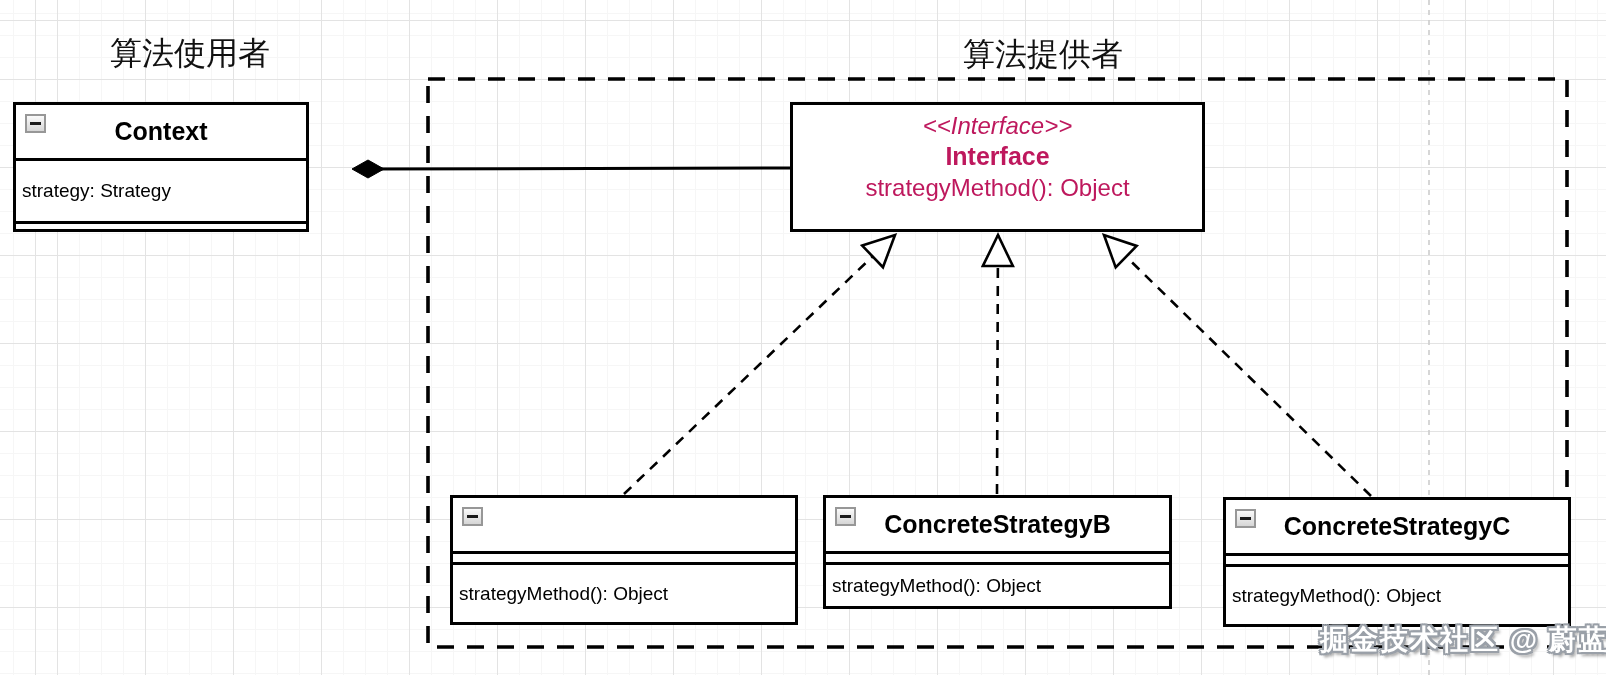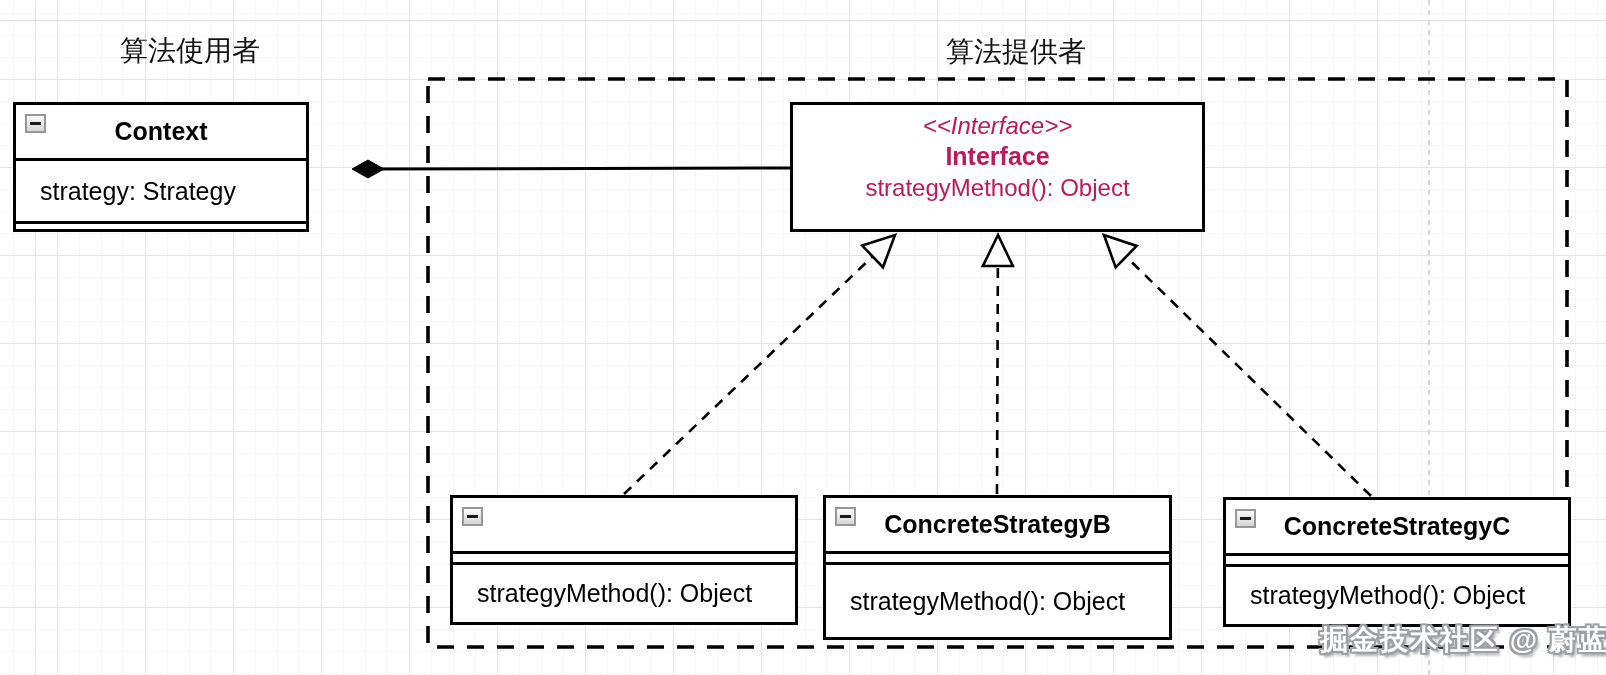--- a/index.html
+++ b/index.html
@@ -13,21 +13,21 @@
       repeating-linear-gradient(to right, #e3e3e3 0, #e3e3e3 1px, transparent 1px, transparent 88px),
       repeating-linear-gradient(to bottom, #e3e3e3 0, #e3e3e3 1px, transparent 1px, transparent 88px),
       repeating-linear-gradient(to right, #f6f6f6 0, #f6f6f6 1px, transparent 1px, transparent 22px),
       repeating-linear-gradient(to bottom, #f6f6f6 0, #f6f6f6 1px, transparent 1px, transparent 22px);
     background-position: 57px 0, 0 79px, 13px 0, 0 13px;
   }
   .edge-layer{position:absolute;left:0;top:0;width:1606px;height:675px;}
   .free-label{
     position:absolute;
     text-align:center;
-    font-size:28px;
+    font-size:32px;
     color:#111;
     white-space:nowrap;
   }
   .uml-box{
     position:absolute;
     box-sizing:border-box;
     background:#ffffff;
     border:3px solid #000;
     display:flex;
     flex-direction:column;
@@ -58,23 +58,23 @@
   .uml-strip{
     flex:0 0 auto;
     height:8px;
     border-bottom:3px solid #000;
   }
   .uml-strip.no-line{border-bottom:none;height:auto;flex:1 1 auto;}
   .uml-section{
     flex:0 0 auto;
     display:flex;
     align-items:center;
-    font-size:25px;
+    font-size:19px;
     color:#000;
-    padding-left:24px;
+    padding-left:6px;
     white-space:nowrap;
   }
   .uml-section.grow{flex:1 1 auto;}
   .uml-attr{height:60px;border-bottom:3px solid #000;}
   .iface-box{
     position:absolute;
     box-sizing:border-box;
     background:#fff;
     border:3px solid #000;
     text-align:center;
@@ -118,21 +118,21 @@
 
     <line x1="361" y1="169" x2="790" y2="168" stroke="#000000" stroke-width="3"></line>
     <polygon points="352,169 368,160 384,169 368,178" fill="#000000" stroke="#000000"></polygon>
 
     <path d="M624,494 L895,235" fill="none" stroke="#000000" stroke-width="2.6" stroke-dasharray="10 8" marker-end="url(#hollow-triangle)"></path>
     <path d="M997,494 L998,235" fill="none" stroke="#000000" stroke-width="2.6" stroke-dasharray="10 8" marker-end="url(#hollow-triangle)"></path>
     <path d="M1371,496 L1104,235" fill="none" stroke="#000000" stroke-width="2.6" stroke-dasharray="10 8" marker-end="url(#hollow-triangle)"></path>
   </svg>
 
   <div class="free-label" style="left:80px;top:32px;width:220px;">算法使用者</div>
-  <div class="free-label" style="left:906px;top:33px;width:220px;">算法提供者</div>
+  <div class="free-label" style="left:933px;top:33px;width:220px;">算法提供者</div>
 
   <div class="uml-box" style="left:13px;top:102px;width:296px;height:130px;">
     <div class="uml-title">
       <span class="collapse-btn">
           <span class="minus-bar"></span>
         </span>
       <span>Context</span>
     </div>
     <div class="uml-section uml-attr">
       <span>strategy: Strategy</span>
@@ -151,21 +151,21 @@
       <span class="collapse-btn">
           <span class="minus-bar"></span>
         </span>
     </div>
     <div class="uml-strip"></div>
     <div class="uml-section grow">
       <span>strategyMethod(): Object</span>
     </div>
   </div>
 
-  <div class="uml-box" style="left:823px;top:495px;width:349px;height:145px;">
+  <div class="uml-box" style="left:823px;top:495px;width:349px;height:114px;">
     <div class="uml-title">
       <span class="collapse-btn">
           <span class="minus-bar"></span>
         </span>
       <span>ConcreteStrategyB</span>
     </div>
     <div class="uml-strip"></div>
     <div class="uml-section grow">
       <span>strategyMethod(): Object</span>
     </div>

